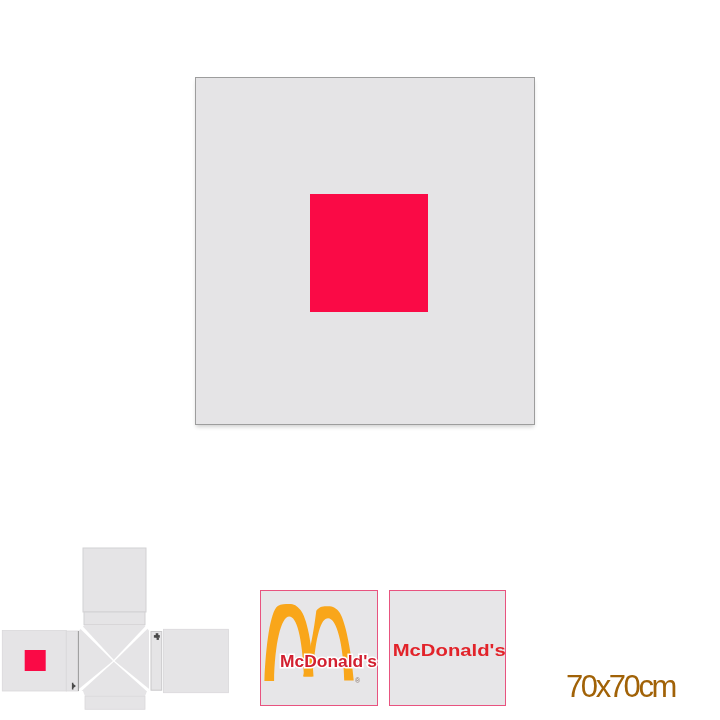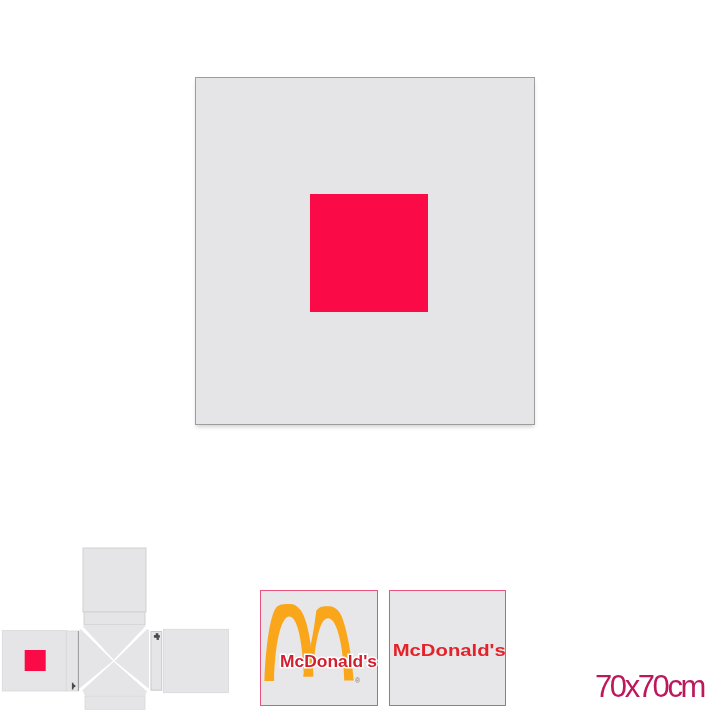--- a/index.html
+++ b/index.html
@@ -61,13 +61,13 @@
 </svg>
 
 <div class="abs" style="left:355px;top:677px;font-size:7px;color:#86766e;">®</div>
 
 <div class="abs" style="left:389px;top:590px;width:115px;height:114px;background:#e7e6e8;border:1px solid #e8537f;"></div>
 
 <svg class="abs" style="left:391px;top:639px;" width="114" height="22" viewBox="0 0 114 22">
   <text x="1.7" y="17.4" font-family="Liberation Sans" font-weight="bold" font-size="17" fill="#e2232a" textLength="113" lengthAdjust="spacingAndGlyphs">McDonald's</text>
 </svg>
 
-<div class="abs" style="left:595px;top:669px;font-size:31px;letter-spacing:-2.4px;color:#be185d;">70x70cm</div>
+<div class="abs" style="left:566px;top:669px;font-size:31px;letter-spacing:-2.4px;color:#a16207;">70x70cm</div>
 
 </body></html>

